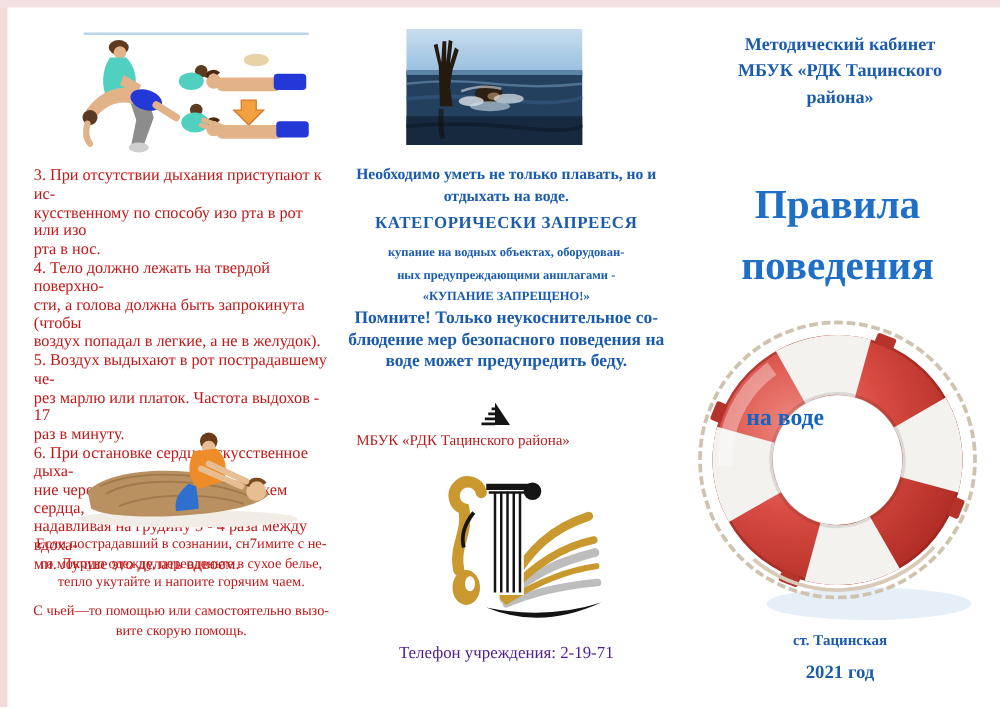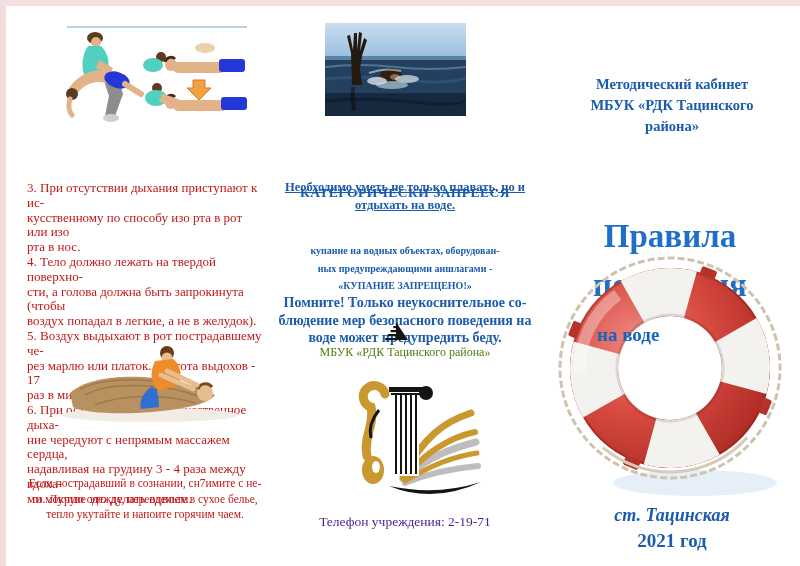--- a/index.html
+++ b/index.html
@@ -1,42 +1,42 @@
 <!DOCTYPE html>
 <html><head>
 <meta charset="utf-8">
 <style>
   html,body{margin:0;padding:0;background:#fff;}
   #page{position:relative;width:800px;height:566px;background:#fff;overflow:hidden;
         font-family:"Liberation Serif","DejaVu Serif",serif;}
   .edge-left{position:absolute;left:0;top:0;width:6px;height:566px;background:#f1dbdb;}
   .edge-top{position:absolute;left:0;top:0;width:800px;height:6px;background:#f3e0e0;}
   .abs{position:absolute;}
-  .preline{white-space:pre-line;margin-top:48px;}
+  .preline{white-space:pre-line;}
   
   .red-steps{left:27px;top:133px;width:238px;font-size:13px;line-height:14.8px;
              color:#c11818;text-align:left;}
   .red-center{color:#c11818;text-align:center;}
   .conscious{left:20px;top:428px;width:250px;font-size:11.5px;line-height:15.5px;}
   .helpcall{left:20px;top:482px;width:250px;font-size:11.5px;line-height:15.5px;}
   .emergency{left:15px;top:512px;width:260px;font-size:14.5px;line-height:21px;font-weight:bold;}
   
   .blue{color:#1a5bad;font-weight:bold;text-align:center;}
-  .swim{left:270px;top:131px;width:270px;font-size:12.5px;line-height:17.5px;text-decoration:underline;}
-  .forbid-title{left:270px;top:170px;width:270px;font-size:13.5px;letter-spacing:.5px;margin-top:15px;}
+  .swim{left:270px;top:131px;width:270px;font-size:12.5px;line-height:17.5px;}
+  .forbid-title{left:270px;top:170px;width:270px;font-size:13.5px;letter-spacing:.5px;}
   .forbid-body{left:270px;top:194px;width:270px;font-size:10px;line-height:17.5px;}
   .remember{left:270px;top:246px;width:270px;font-size:14px;line-height:17.5px;}
-  .org-name{left:285px;top:345px;width:240px;font-size:12px;color:#4d7c0f;text-align:center;}
+  .org-name{left:285px;top:345px;width:240px;font-size:12px;color:#b91c1c;text-align:left;}
   .phone{left:285px;top:514px;width:240px;font-size:13.5px;color:#4c1d95;text-align:center;}
   
   .rc-header{left:552px;top:26px;width:240px;font-size:14.5px;line-height:21px;}
-  .rc-title{left:545px;top:164px;width:250px;font-size:33px;line-height:49px;color:#1f6fc7;}
+  .rc-title{left:545px;top:140px;width:250px;font-size:33px;line-height:49px;color:#1f6fc7;}
   .buoy-label{left:597px;top:324px;width:140px;font-size:19px;color:#1565c0;font-weight:bold;text-align:left;}
-  .rc-place{left:552px;top:505px;width:240px;font-size:18px;font-style:italic;}
-  .rc-year{left:552px;top:530px;width:240px;font-size:19px;}
+  .rc-place{left:552px;top:505px;width:240px;font-size:12px;}
+  .rc-year{left:552px;top:530px;width:240px;font-size:15px;}
   svg{display:block;}
 </style>
 </head>
 <body>
 
 <div id="page">
   <div class="edge-left"></div>
   <div class="edge-top"></div>
 
   <div class="abs" style="left:55px;top:22px;">
@@ -100,20 +100,22 @@
       <circle cx="112" cy="25" r="5.5" fill="#e7bd92"></circle>
       <path d="M100,28 C94,40 96,52 104,58 L124,52 C128,40 124,30 118,26 Z" fill="#ef8c2a"></path>
       <path d="M106,42 L138,56 M112,38 L142,52" stroke="#e7bd92" stroke-width="5" stroke-linecap="round"></path>
       <path d="M96,54 C88,60 84,68 86,76 L104,74 C104,66 102,60 102,56 Z" fill="#2f6fd0"></path>
     </svg>
   </div>
 
   <div class="abs preline red-center conscious">Если пострадавший в сознании, сн7имите с не-
 го мокрую одежду, переоденьте в сухое белье,
 тепло укутайте и напоите горячим чаем.</div>
+  <div class="abs preline red-center helpcall">С чьей—то помощью или самостоятельно вызо-
+вите скорую помощь.</div>
 
   <div class="abs" style="left:325px;top:23px;">
     <svg width="141" height="93" viewBox="0 0 141 93">
       <defs>
         <linearGradient id="sky" x1="0" y1="0" x2="0" y2="1">
           <stop offset="0" stop-color="#cadeef"></stop>
             <stop offset="1" stop-color="#93bcde"></stop>
         </linearGradient>
       </defs>
       <rect x="0" y="0" width="141" height="38" fill="url(#sky)"></rect>

